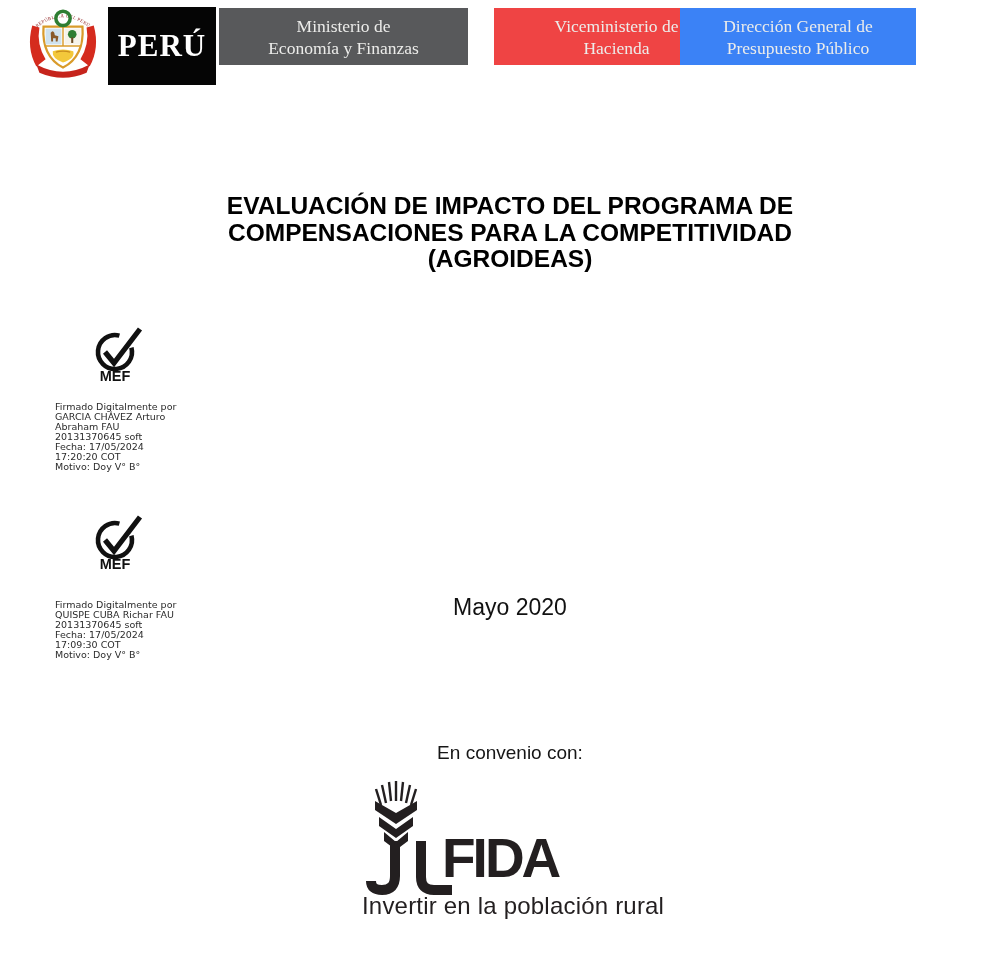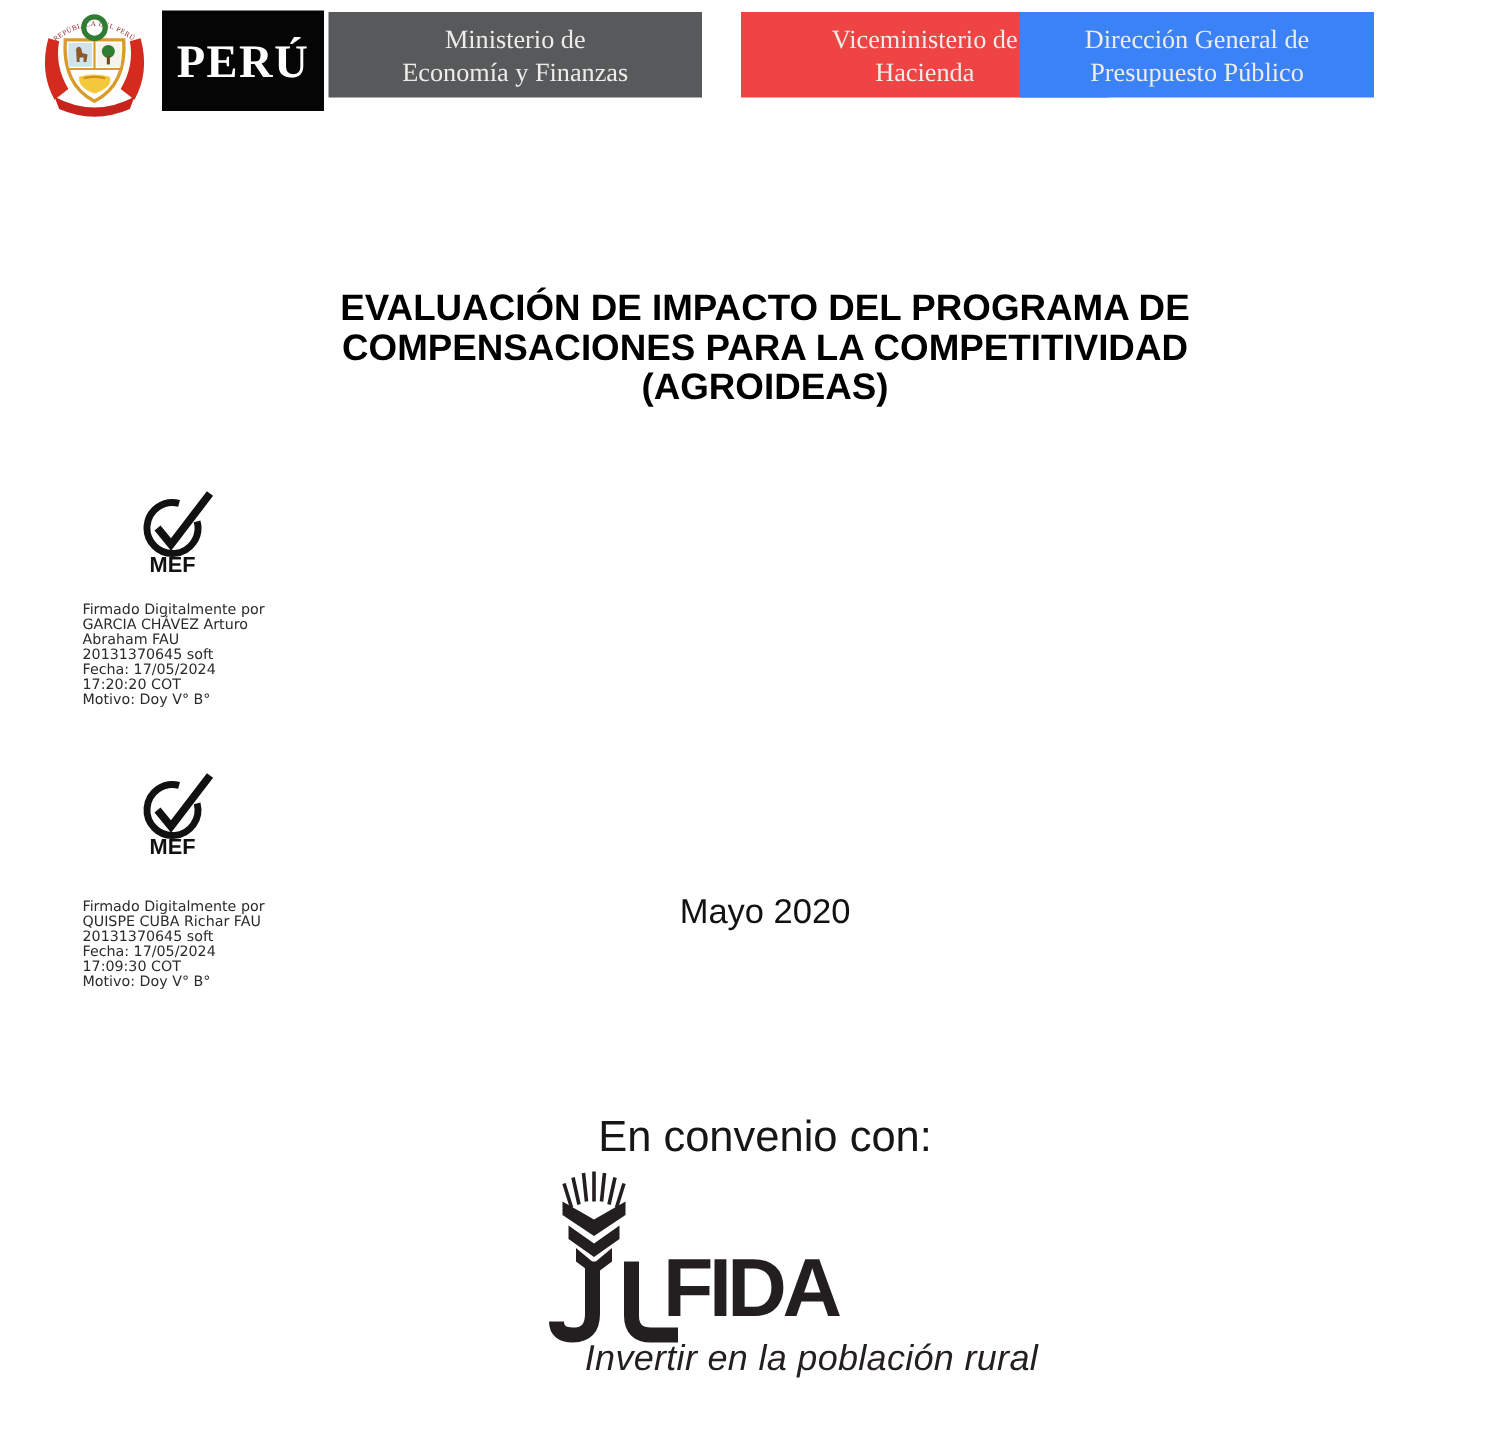--- a/index.html
+++ b/index.html
@@ -6,21 +6,21 @@
   .page{
     position:relative;
     width:1000px;height:953px;
     background:#ffffff;
     font-family:"Liberation Sans",sans-serif;
     overflow:hidden;
   }
   
   .coat{position:absolute;left:22px;top:5px;width:82px;height:80px;}
   .country-box{
-    position:absolute;left:108px;top:7px;width:108px;height:67px;
+    position:absolute;left:108px;top:7px;width:108px;height:78px;
     background:#050505;display:flex;align-items:center;justify-content:center;
   }
   .country-box span{
     font-family:"Liberation Serif",serif;font-size:31px;font-weight:600;
     color:#ffffff;letter-spacing:1px;
   }
   .hbox{
     position:absolute;top:8px;height:57px;
     display:flex;align-items:center;justify-content:center;text-align:center;
     font-family:"Liberation Serif",serif;font-size:17.5px;line-height:22px;
@@ -39,38 +39,38 @@
     position:absolute;left:150px;top:414px;width:720px;
     text-align:center;font-weight:bold;font-size:24px;line-height:27.5px;
     color:#000000;white-space:pre-line;
   }
   .doc-date{
     position:absolute;left:150px;top:594px;width:720px;
     text-align:center;font-size:23px;color:#111111;
   }
   .convenio{
     position:absolute;left:150px;top:742px;width:720px;
-    text-align:center;font-size:29px;color:#161616;
+    text-align:center;font-size:19px;color:#161616;
   }
   
   .stamp{position:absolute;left:7px;width:175px;margin-left:48px;}
   .stamp-1{top:325px;}
   .stamp-2{top:513px;}
   .mef-logo{display:block;margin-left:31px;width:64px;height:58px;}
   .sig-text{
     margin-top:19px;
     font-family:"DejaVu Sans",sans-serif;font-size:9.5px;line-height:10px;
     color:#2b2b2b;white-space:pre-line;
   }
   .stamp-2 .sig-text{margin-top:29px;}
   
   .fida-logo{position:absolute;left:366px;top:779px;width:230px;height:126px;}
   .fida-tagline{
     position:absolute;left:362px;top:892px;width:330px;
-    text-align:right;font-size:24px;letter-spacing:0.2px;color:#231f20;font-style:italic;
+    text-align:left;font-size:24px;letter-spacing:0.2px;color:#231f20;
   }
 </style>
 </head>
 <body>
 
 <div class="page">
 
   <div>
 
     <svg class="coat" viewBox="0 0 80 78">

